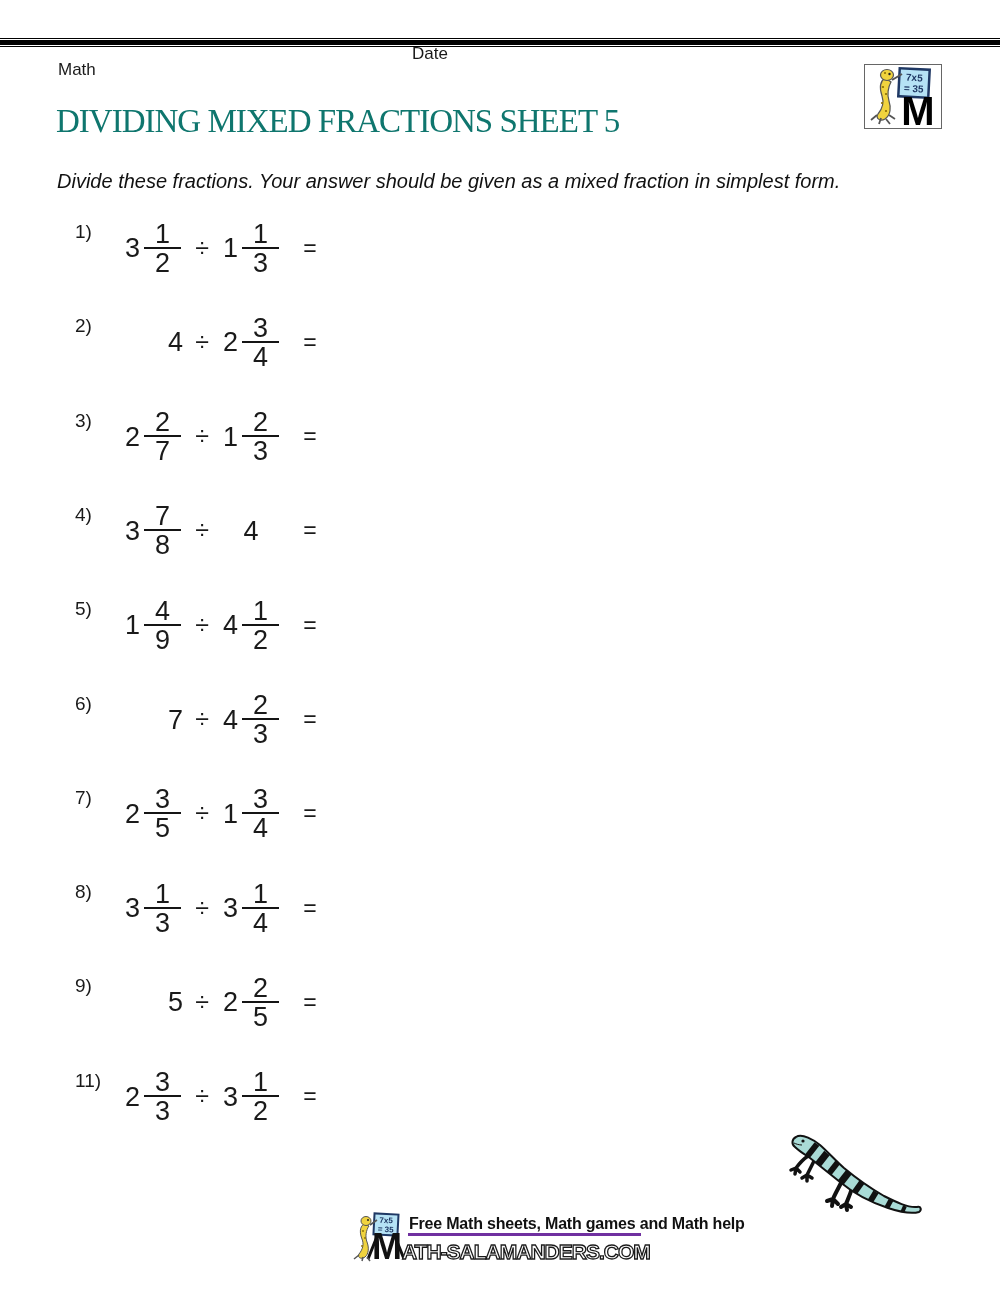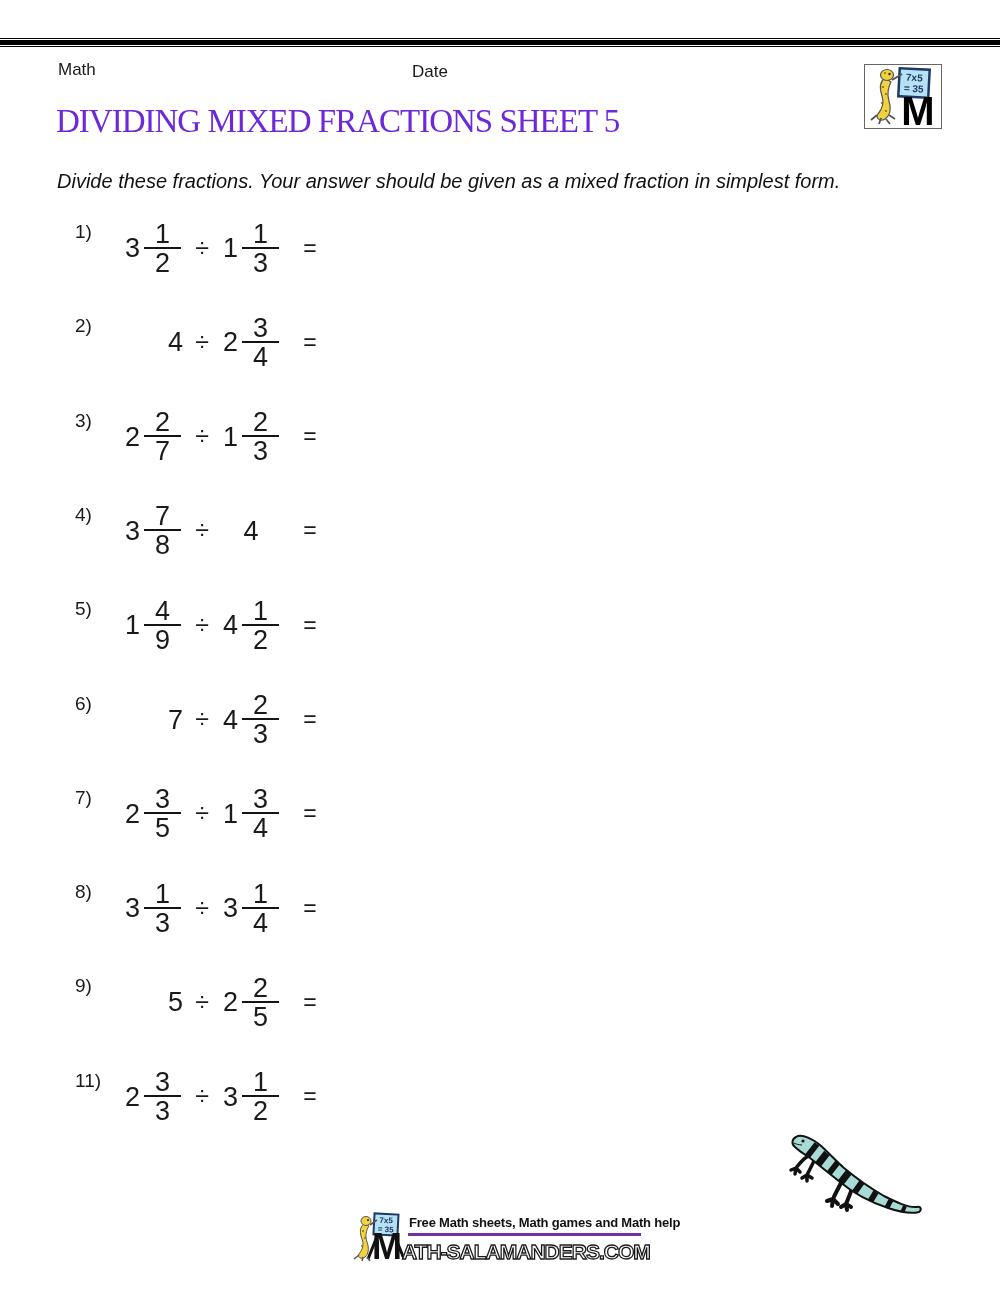--- a/index.html
+++ b/index.html
@@ -6,21 +6,21 @@
   body{
     width:1000px;height:1294px;background:#ffffff;position:relative;
     font-family:"Liberation Sans",sans-serif;color:#1a1a1a;overflow:hidden;
   }
   .top-rule{
     position:absolute;top:38px;left:0;width:1000px;height:5px;
     background:#000;background-clip:content-box;padding:1px 0;
     border-top:1px solid #000;border-bottom:1px solid #000;box-sizing:content-box;
   }
   .name-label{position:absolute;left:58px;top:60px;font-size:17px;}
-  .date-label{position:absolute;left:412px;top:62px;font-size:17px;}
+  .date-label{position:absolute;left:412px;top:44px;font-size:17px;}
   .logo-box{
     position:absolute;left:864px;top:64px;width:78px;height:65px;
     border:1px solid #666;background:#fff;box-sizing:border-box;
   }
   .page-title{
     position:absolute;left:56px;top:103px;white-space:nowrap;
     font-family:"Liberation Serif",serif;font-size:33px;letter-spacing:-1px;
   }
   .instruction{
     position:absolute;left:57px;top:170px;width:900px;
@@ -40,21 +40,21 @@
   .operand.whole-only-left{justify-content:flex-end;padding-right:10px;}
   .whole{line-height:20px;}
   .frac{display:inline-block;text-align:center;font-size:27px;}
   .fnum{display:block;padding:0 11px 2px;line-height:22px;}
   .fden{display:block;border-top:2px solid #151515;padding:3px 11px 0;line-height:22px;}
   .op-div{width:18px;text-align:center;font-size:25px;}
   .op-eq{width:30px;margin-left:4px;text-align:center;font-size:23px;}
   .footer-logo{position:absolute;left:352px;top:1210px;width:300px;height:58px;}
   .fl-icon{position:absolute;left:0;top:2px;}
   .fl-tagline{
-    position:absolute;left:57px;top:5px;font-size:13px;font-weight:bold;
+    position:absolute;left:57px;top:5px;font-size:16px;font-weight:bold;
     letter-spacing:-0.2px;white-space:nowrap;color:#111;
   }
   .fl-rule{position:absolute;left:56px;top:23px;width:233px;height:3px;}
   .fl-wordmark{position:absolute;left:20px;top:20px;white-space:nowrap;}
   .wm-m{
     font-size:36px;font-weight:bold;color:#111;line-height:34px;
     font-family:"Liberation Sans",sans-serif;
   }
   .wm-rest{
     font-size:21px;font-weight:bold;letter-spacing:-1px;color:#fdfdfd;
@@ -88,21 +88,21 @@
     <path d="M 27,15 L 37,9" stroke="#555" stroke-width="2" fill="none"></path>
     <path d="M 12,50 L 6,55 M 16,53 L 14,59 M 21,54 L 25,59 M 24,50 L 30,54" stroke="#555" stroke-width="1.8" fill="none"></path>
     <circle cx="18" cy="22" r="1.1" fill="#8a6d00"></circle>
     <circle cx="21" cy="29" r="1.1" fill="#8a6d00"></circle>
     <circle cx="17" cy="38" r="1.1" fill="#8a6d00"></circle>
     <circle cx="21" cy="46" r="1.1" fill="#8a6d00"></circle>
     <circle cx="20" cy="8" r="1" fill="#8a6d00"></circle>
   </svg>
 </div>
 
-<div class="page-title" style="color: #6d28d9;">DIVIDING MIXED FRACTIONS SHEET 5</div>
+<div class="page-title" style="color: #0f766e;">DIVIDING MIXED FRACTIONS SHEET 5</div>
 <div class="instruction">Divide these fractions. Your answer should be given as a mixed fraction in simplest form.</div>
 
 <div class="problems-list">
     <div class="problem" style="top: 218px;">
       <span class="p-label">1)</span>
       <span class="expr">
         <span class="operand ">
           <span class="whole">3</span>
           <span class="frac">
             <span class="fnum">1</span>

